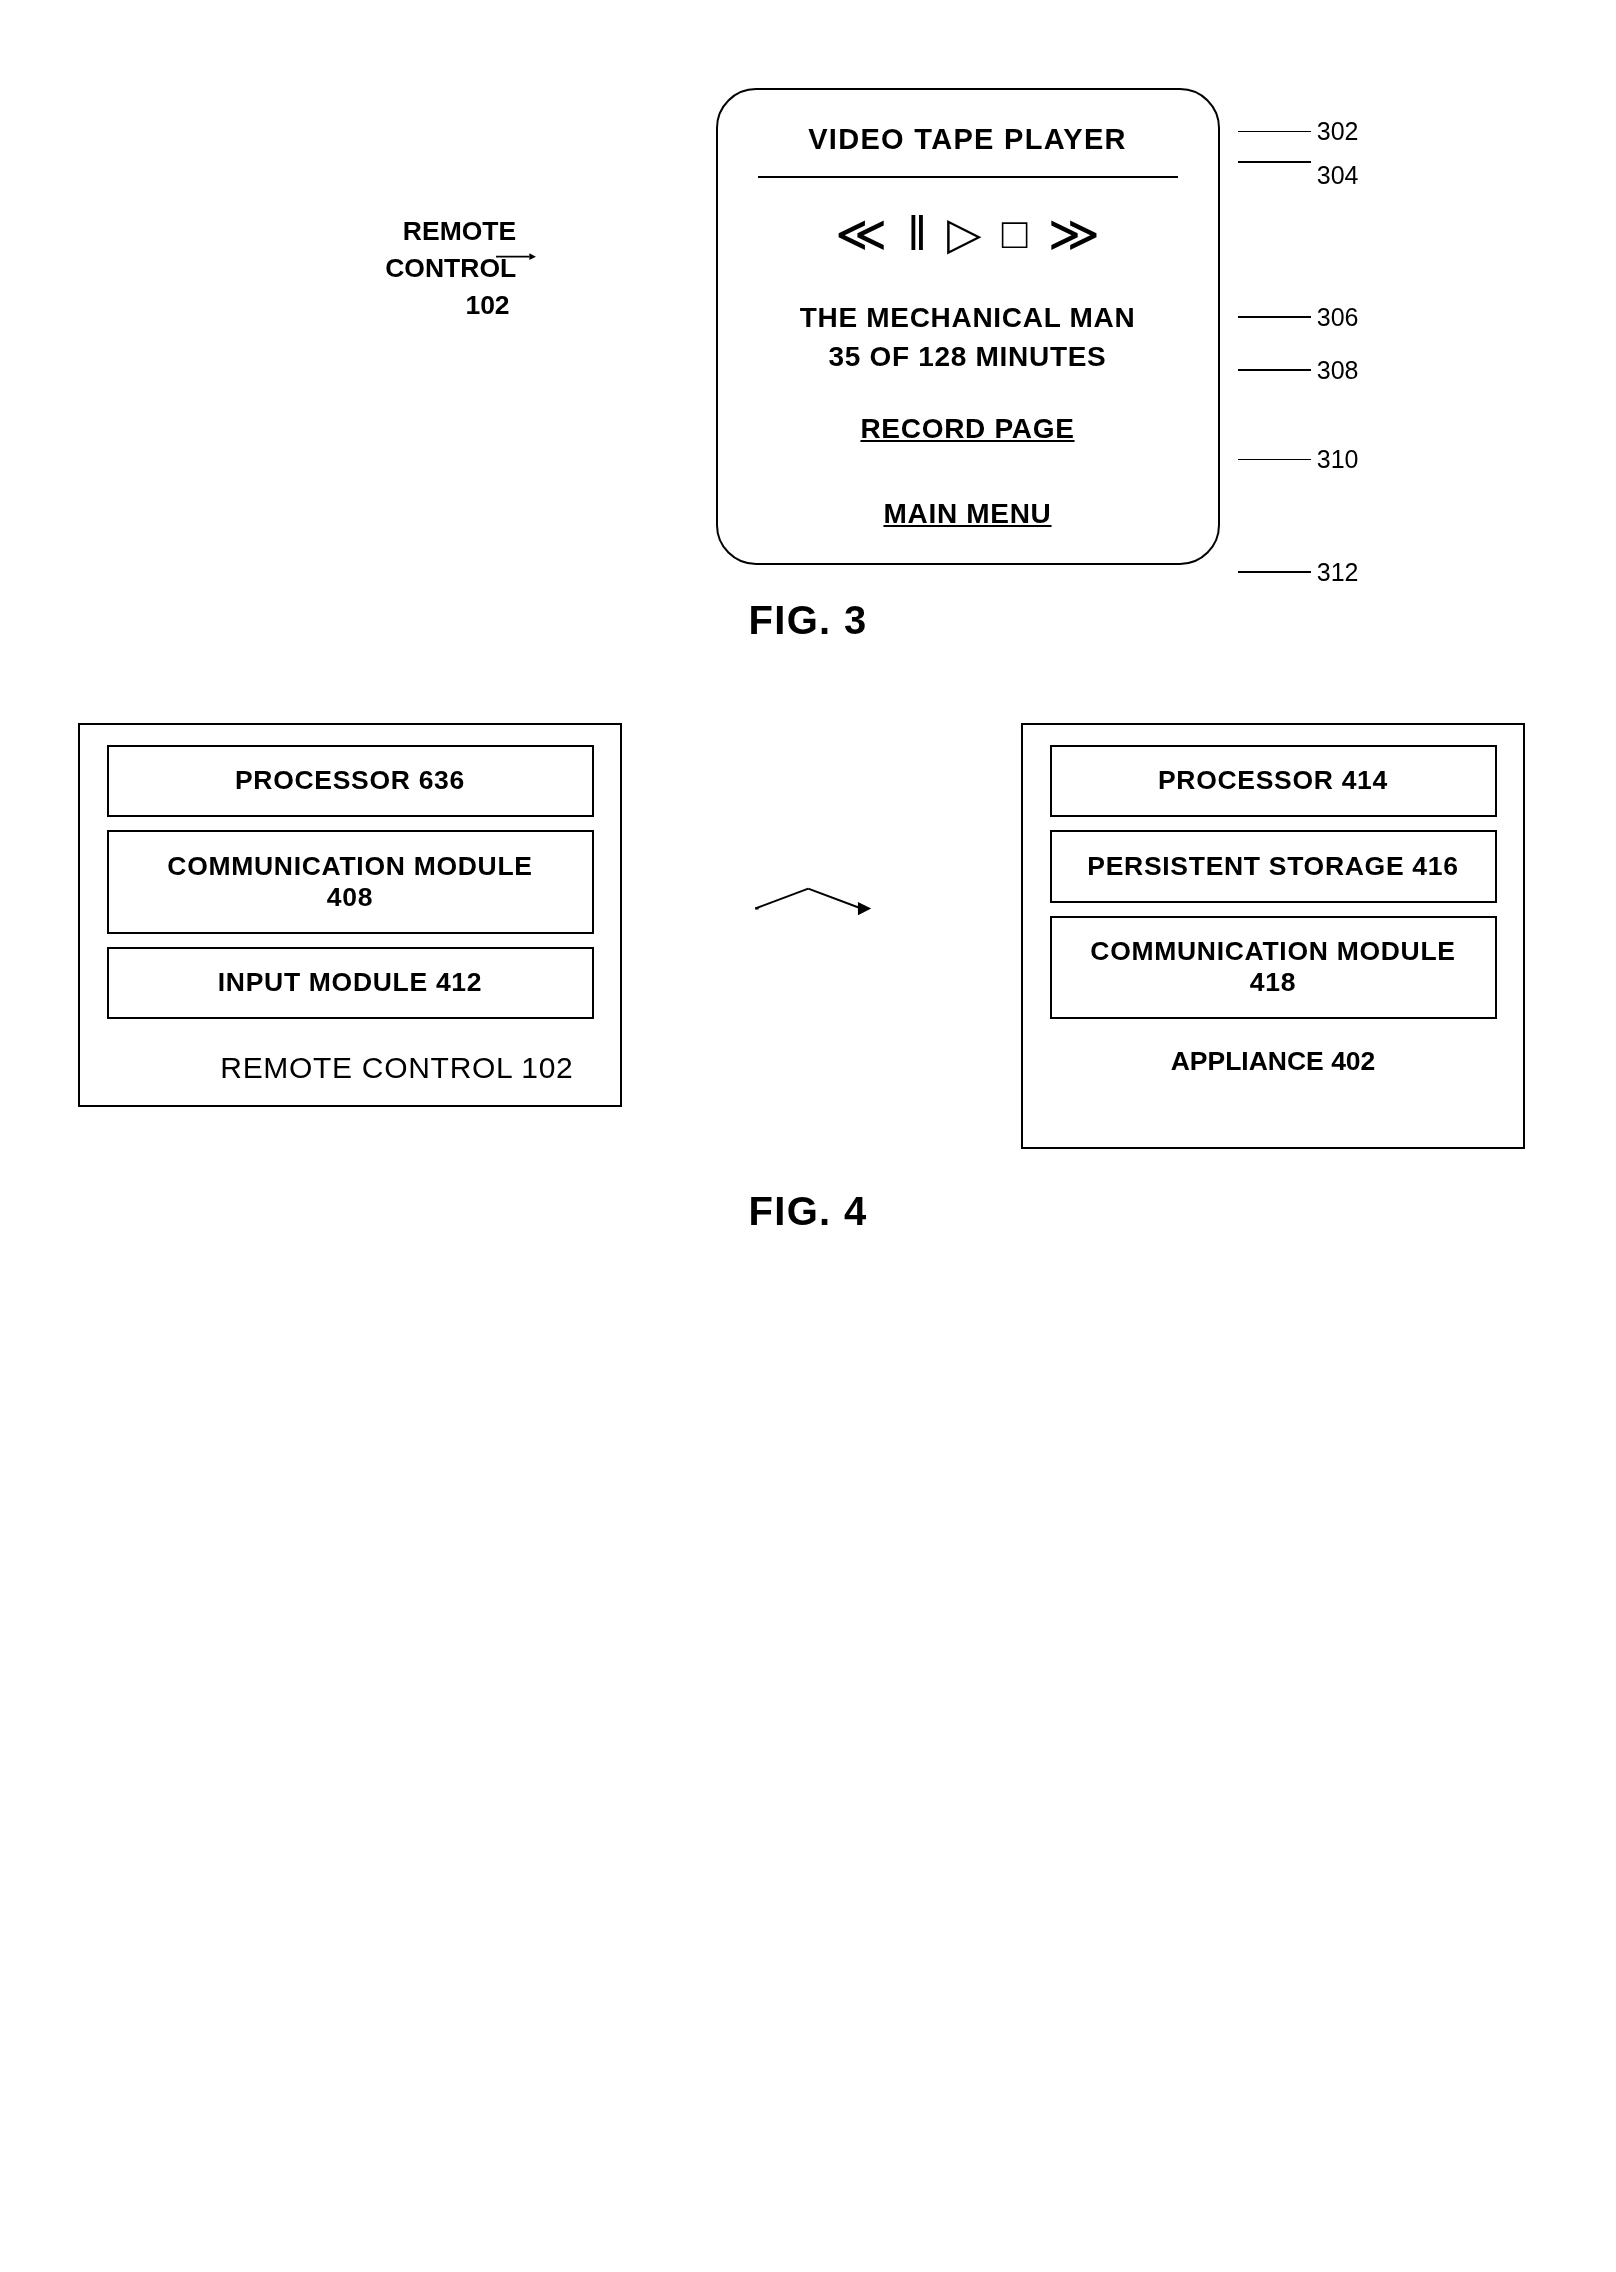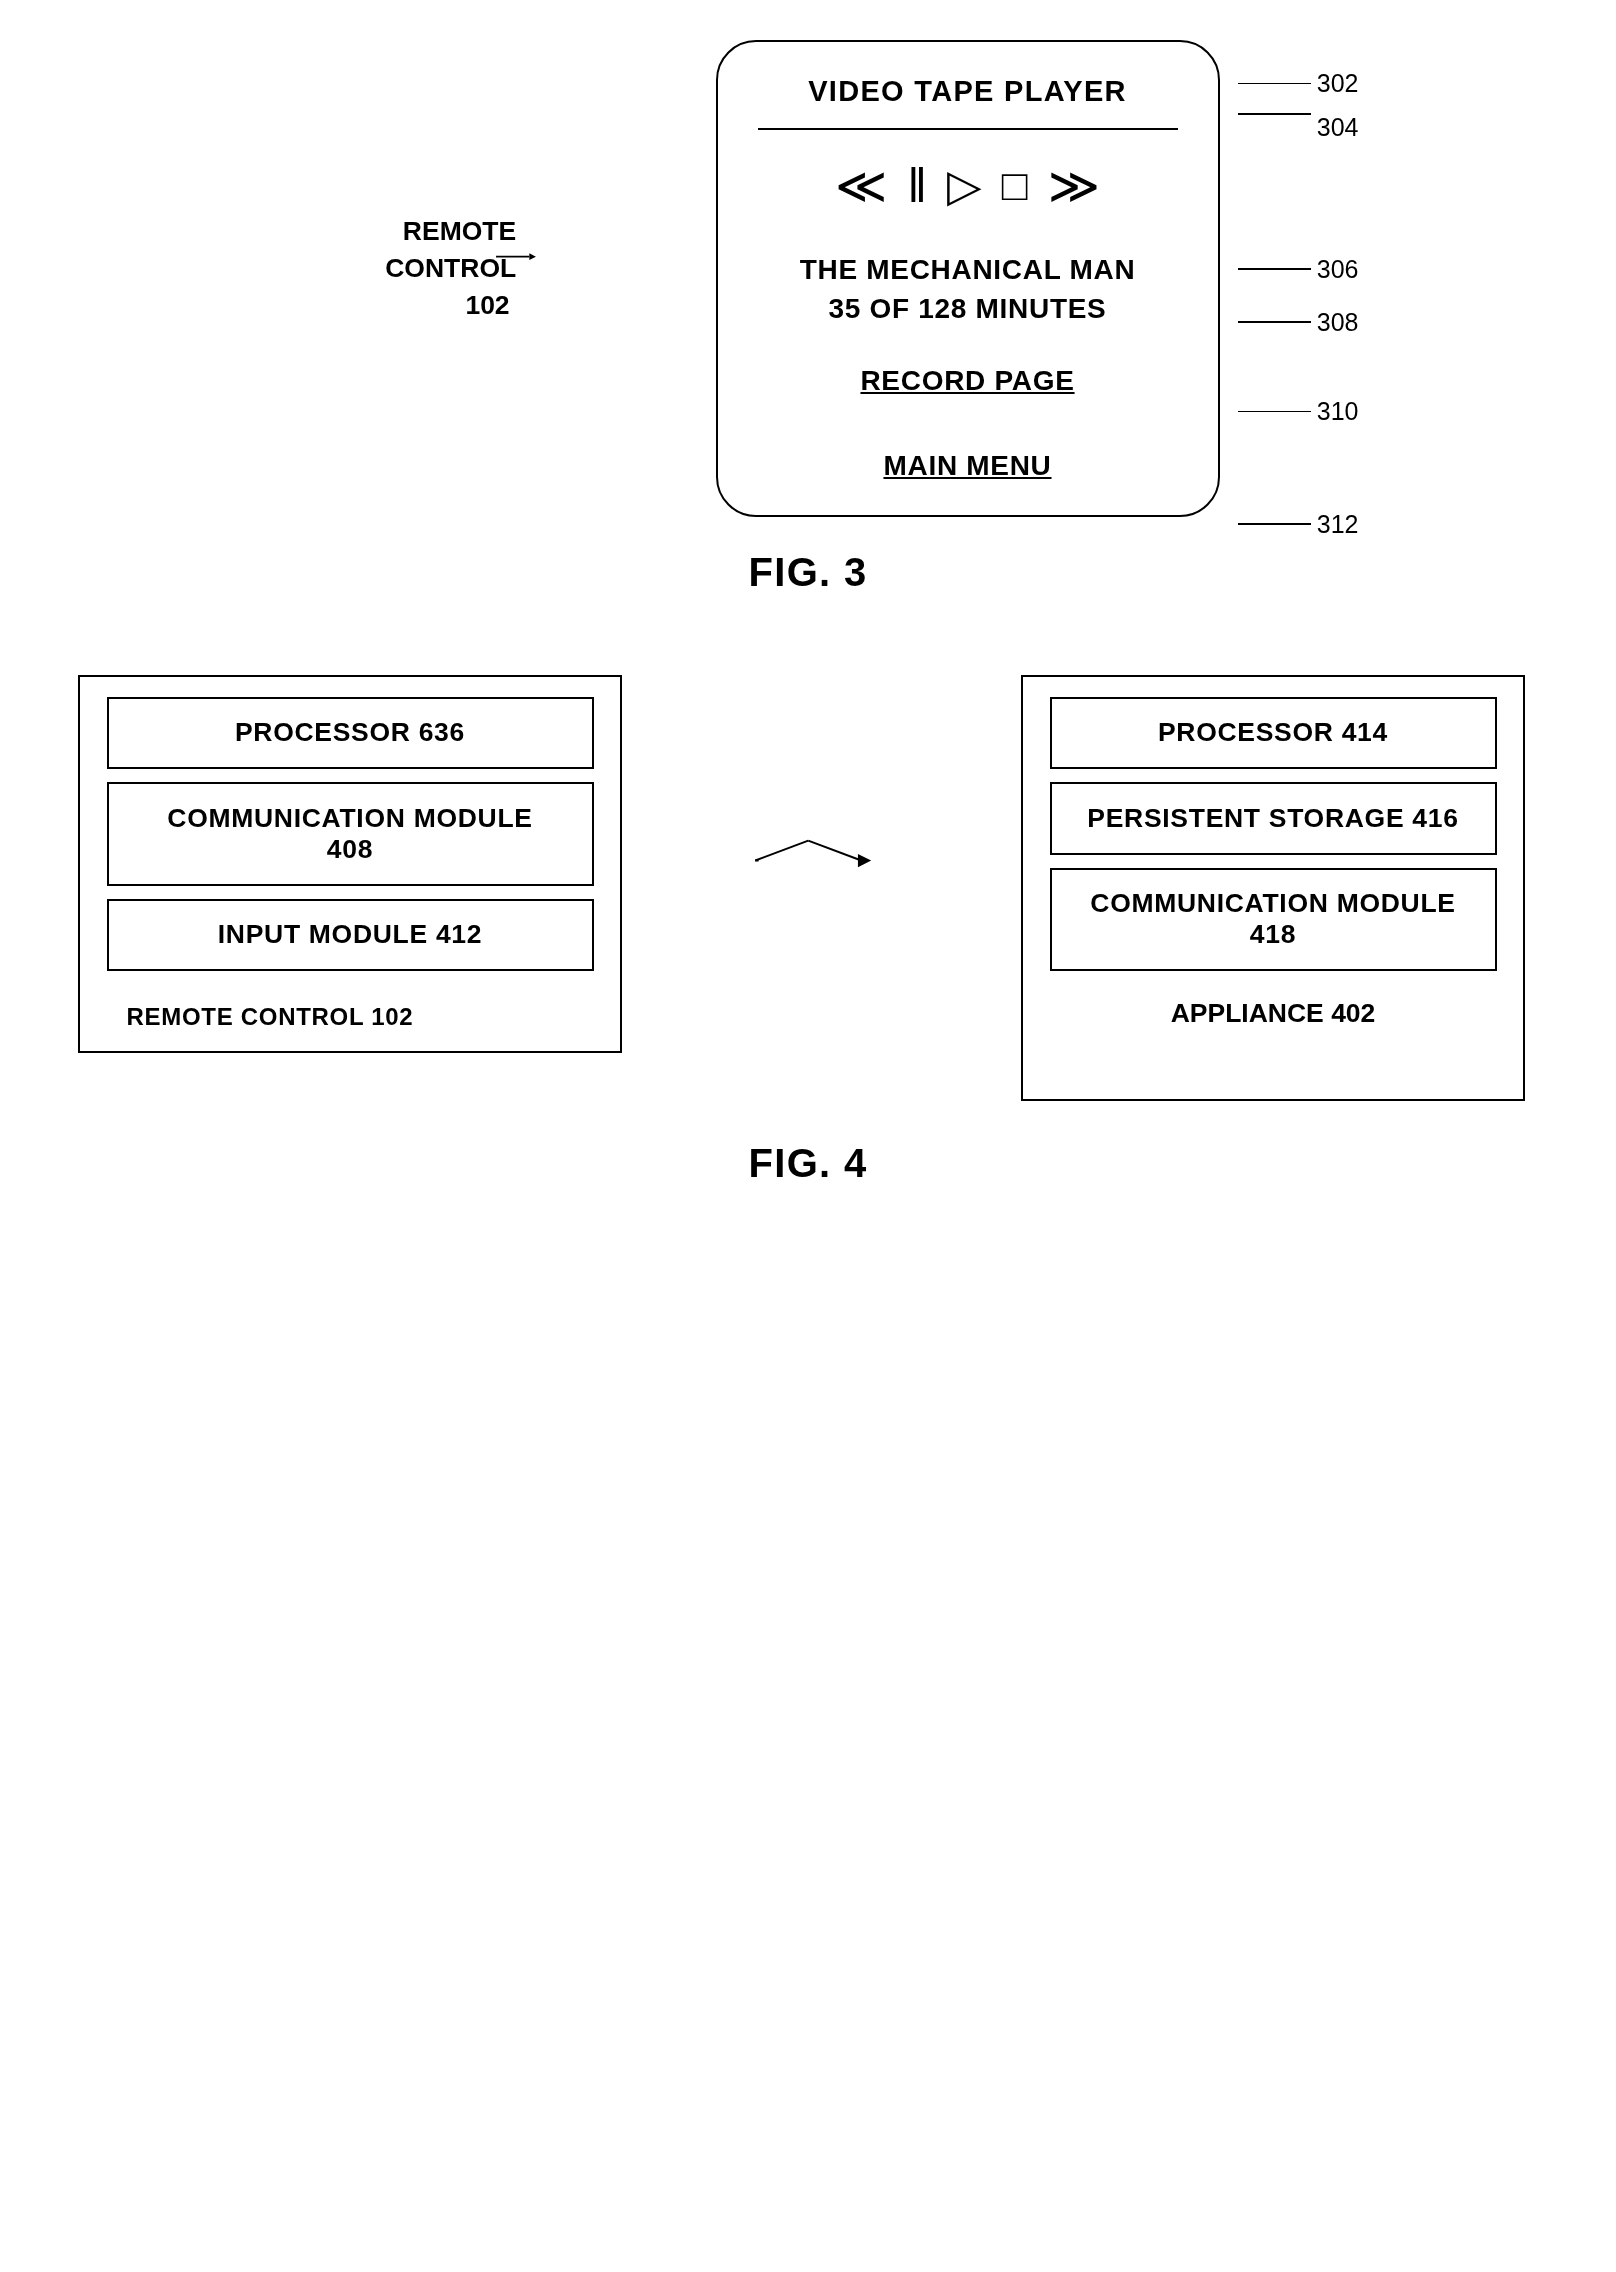--- a/index.html
+++ b/index.html
@@ -22,20 +22,21 @@
     .fig3-content {
       display: flex;
       align-items: flex-start;
       position: relative;
       width: 929px;
     }
 
     .device-wrapper {
       margin-left: 186px;
       position: relative;
+      margin-top: 48px;
     }
 
     .device-box {
       border: 2.7px solid #000;
       border-radius: 40px;
       width: 504px;
       padding: 33px 40px;
       display: flex;
       flex-direction: column;
       align-items: center;
@@ -132,23 +133,23 @@
       text-align: center;
       font-size: 26.5px;
       font-weight: bold;
       letter-spacing: 0.7px;
       margin-bottom: 13.3px;
     }
 
     .module-last {
       border: none;
       padding: 18.6px 20px;
-      text-align: left;
-      font-size: 24px;
-      font-weight: bold;
+      text-align: right;
+      font-size: 30px;
+      font-weight: normal;
       letter-spacing: 0.7px;
       margin-bottom: 0;
       padding-bottom: 20px;
     }
 
     
     .right-device {
       border: 2px solid #000;
       padding: 20px 26.5px 26.5px 26.5px;
       width: 504px;

